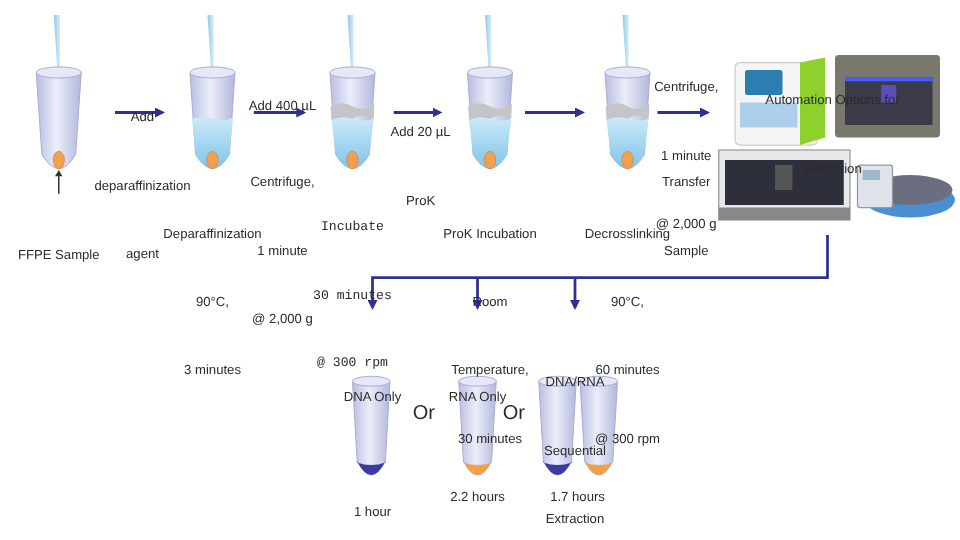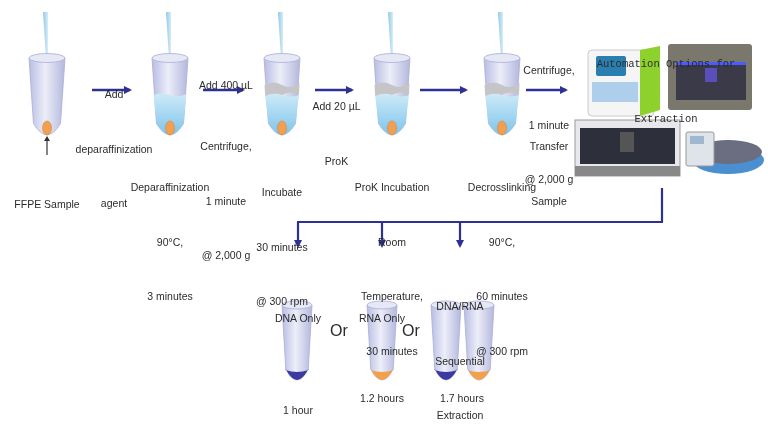--- a/index.html
+++ b/index.html
@@ -136,21 +136,21 @@
 
 <div id="labels">
     <div class="lbl" style="left: -13px; top: 156px; width: 120px;">
       <span>FFPE Sample</span>
     </div>
     <div class="lbl" style="left: 110px; top: 139px; width: 120px;">
       <span>Deparaffinization</span>
       <span>90°C,</span>
       <span>3 minutes</span>
     </div>
-    <div class="lbl" style="left: 222px; top: 144px; width: 120px;">
+    <div class="lbl" style="left: 222px; top: 134px; width: 120px; font-family: Liberation Mono, monospace;">
       <span>Incubate</span>
       <span>30 minutes</span>
       <span>@ 300 rpm</span>
     </div>
     <div class="lbl" style="left: 332px; top: 139px; width: 120px;">
       <span>ProK Incubation</span>
       <span>Room</span>
       <span>Temperature,</span>
       <span>30 minutes</span>
     </div>
@@ -179,33 +179,33 @@
     </div>
     <div class="lbl" style="left: 494px; top: 22px; width: 110px;">
       <span>Centrifuge,</span>
       <span>1 minute</span>
       <span>@ 2,000 g</span>
     </div>
     <div class="lbl" style="left: 504px; top: 98px; width: 90px;">
       <span>Transfer</span>
       <span>Sample</span>
     </div>
-    <div class="lbl" style="left: 576px; top: 16px; width: 180px; font-family: Liberation Mono, monospace;">
+    <div class="lbl" style="left: 576px; top: 32px; width: 180px;">
       <span>Automation Options for</span>
       <span>Extraction</span>
     </div>
     <div class="lbl" style="left: 248px; top: 270px; width: 100px;">
       <span>DNA Only</span>
     </div>
     <div class="lbl" style="left: 332px; top: 270px; width: 100px;">
       <span>RNA Only</span>
     </div>
     <div class="lbl" style="left: 410px; top: 258px; width: 100px;">
       <span>DNA/RNA</span>
       <span>Sequential</span>
       <span>Extraction</span>
     </div>
     <div class="lbl" style="left: 248px; top: 404px; width: 100px;">1 hour</div>
-    <div class="lbl" style="left: 332px; top: 392px; width: 100px;">1.2 hours</div>
+    <div class="lbl" style="left: 332px; top: 392px; width: 100px;">2.2 hours</div>
     <div class="lbl" style="left: 412px; top: 392px; width: 100px;">1.7 hours</div>
     <div class="lbl" style="left: 319px; top: 325px; width: 40px; font-size: 16px;">Or</div>
     <div class="lbl" style="left: 391px; top: 325px; width: 40px; font-size: 16px;">Or</div>
   </div>
 
 </body></html>

